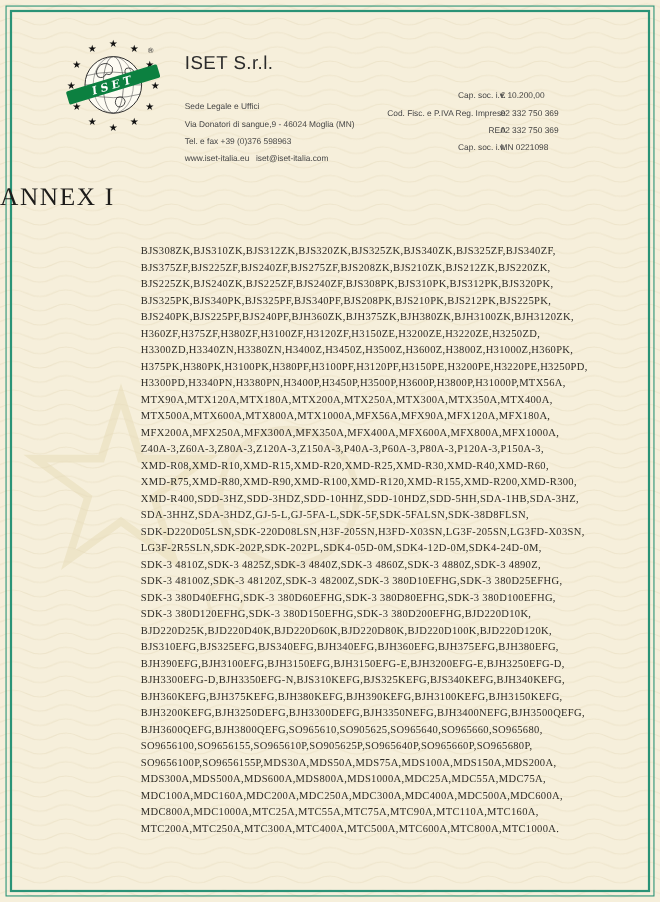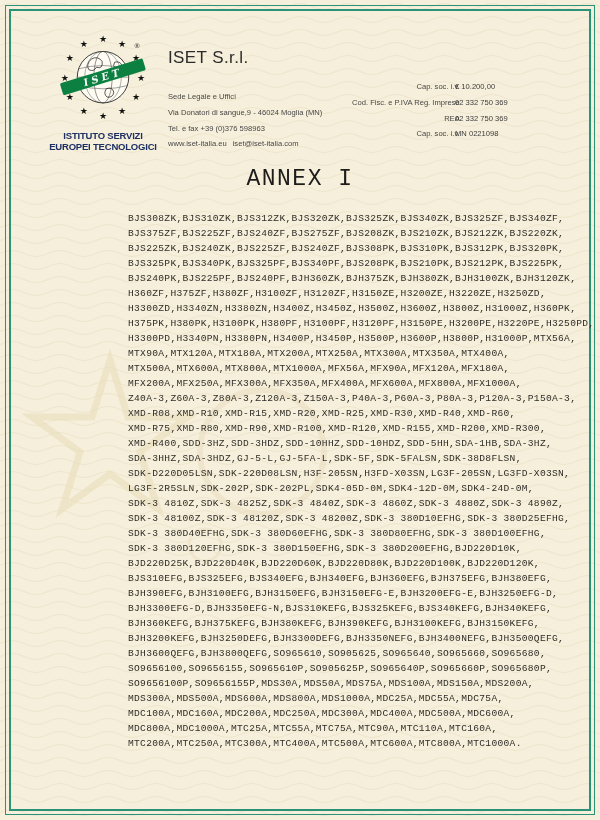--- a/index.html
+++ b/index.html
@@ -14,24 +14,24 @@
   .ghosts{position:absolute;inset:0;opacity:.55;}
   .logo-block{position:absolute;left:28px;top:34px;width:150px;text-align:center;}
   .logo-svg{display:block;margin:0 auto;}
   .logo-caption{margin-top:3px;font-size:9.5px;line-height:11px;font-weight:bold;
     color:#1d2f63;letter-spacing:-0.2px;}
   .company-name{position:absolute;left:168px;top:48px;font-size:17px;color:#2b2b2b;letter-spacing:.4px;}
   .addr{position:absolute;left:168px;top:89px;font-size:7.6px;color:#474747;line-height:15.8px;white-space:nowrap;}
   .fin-labels{position:absolute;left:352px;top:79px;font-size:7.6px;color:#474747;line-height:15.8px;white-space:nowrap;text-align:right;}
   .fin-values{position:absolute;left:455px;top:79px;font-size:7.6px;color:#3d3d3d;line-height:15.8px;white-space:nowrap;}
   .email-link{color:#474747;margin-left:6px;}
-  .annex-title{position:absolute;left:0;top:166px;width:600px;text-align:center;
-    font-family:Liberation Mono, monospace;font-size:23px;letter-spacing:1.5px;color:#1d1c1a;}
-  .annex-body{position:absolute;left:128px;top:211px;width:390px;
-    font-family:Liberation Mono, monospace;font-size:9.6px;line-height:15px;
+  .annex-title{position:absolute;left:0;top:166px;width:600px;text-align:left;
+    font-family:Liberation Serif, serif;font-size:23px;letter-spacing:1.5px;color:#1d1c1a;}
+  .annex-body{position:absolute;left:128px;top:221px;width:390px;
+    font-family:Liberation Serif, serif;font-size:9.6px;line-height:15px;
     letter-spacing:.3px;color:#2f2d28;}
   .bline{white-space:nowrap;}
 </style>
 </head>
 <body>
 
 <div class="page">
 
   <svg class="waves" width="600" height="820" aria-hidden="true">
     <defs>
@@ -73,24 +73,20 @@
       <path d="M30 42 Q60 34 90 42 M30 62 Q60 70 90 62 M29 52 H91" fill="none" stroke="#444" stroke-width=".6"></path>
       <path d="M46 30 q-7 7 -3 13 q6 3 9 -3 q8 3 7 -7 q-5 -7 -13 -3 Z" fill="none" stroke="#222" stroke-width=".9"></path>
       <path d="M64 66 q-4 6 1 10 q7 1 8 -6 q-2 -7 -9 -4 Z" fill="none" stroke="#222" stroke-width=".9"></path>
       <path d="M74 34 q6 -2 9 4 q-2 6 -8 4 q-4 -4 -1 -8 Z" fill="none" stroke="#222" stroke-width=".9"></path>
       <g transform="rotate(-17 60 52)">
         <rect x="8" y="44" width="104" height="15" rx="2" fill="var(--ribbon,#0c8040)"></rect>
         <text x="60" y="56" text-anchor="middle" fill="#ffffff" font-family="DejaVu Serif, serif" font-style="italic" font-weight="bold" font-size="12" letter-spacing="4">ISET</text>
       </g>
       <text x="97" y="17" font-size="8" fill="#333" font-family="DejaVu Sans, sans-serif">®</text>
     </svg>
-    <div class="logo-caption">
-      <div>ISTITUTO SERVIZI</div>
-      <div>EUROPEI TECNOLOGICI</div>
-    </div>
   </div>
 
   <div class="company-name">ISET S.r.l.</div>
 
   <div class="addr">
     <div>Sede Legale e Uffici</div>
     <div>Via Donatori di sangue,9 - 46024 Moglia (MN)</div>
     <div>Tel. e fax +39 (0)376 598963</div>
     <div>
       <span>www.iset-italia.eu</span><span class="email-link">iset@iset-italia.com</span>

